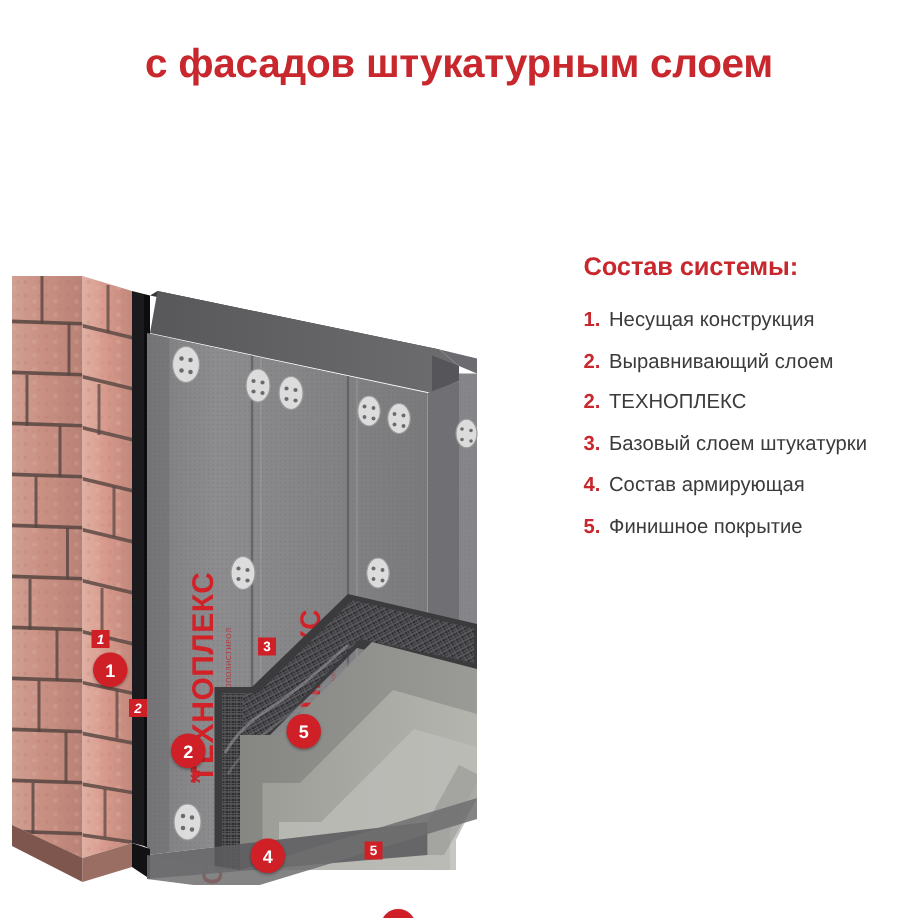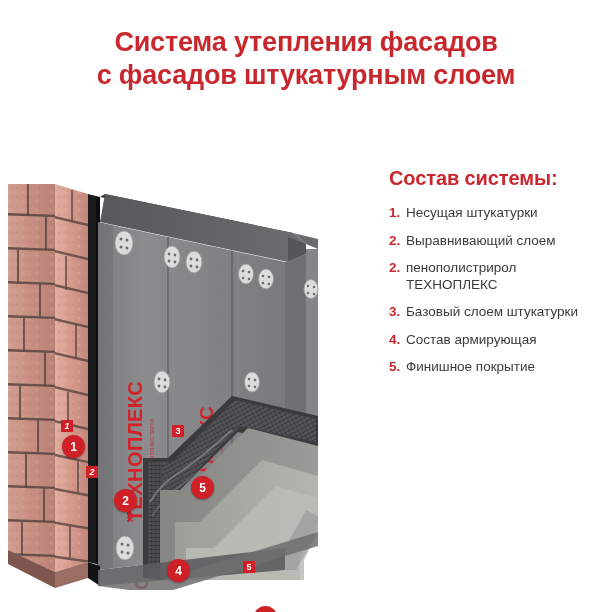--- a/index.html
+++ b/index.html
@@ -20,21 +20,21 @@
     font-weight:bold;
     font-size:27px;
     line-height:33px;
     letter-spacing:-0.2px;
   }
   .title .l2{display:block;}
 
   
   .legend{position:absolute;left:389px;top:168px;width:215px;}
   .legend-title{
-    color:#c8282d;font-weight:bold;font-size:20px;line-height:20px;
+    color:#c8282d;font-weight:bold;font-size:17px;line-height:20px;
     margin-bottom:17px;letter-spacing:-0.1px;
   }
   .legend ul{list-style:none;margin:0;padding:0;}
   .legend li{
     display:flex;align-items:flex-start;
     margin-bottom:11px;
     font-size:13.5px;line-height:16.5px;color:#3b3b3b;
   }
   .legend li .num{
     color:#c8282d;font-weight:bold;
@@ -65,21 +65,20 @@
     font-style:italic;
   }
   .sqmark.plain{font-style:normal;}
 </style>
 </head>
 <body>
 
 <div class="page">
 
   <div class="title">
-    <span class="l1">Система утепления фасадов</span>
     <span class="l2">с фасадов штукатурным слоем</span>
   </div>
 
   <div class="diagram">
     <svg width="380" height="440" viewBox="0 0 380 440" xmlns="http://www.w3.org/2000/svg">
       <defs>
 
         <linearGradient id="gBrick" x1="0" y1="0" x2="1" y2="0">
           <stop offset="0" stop-color="#e0b0a3"></stop>
           <stop offset="0.45" stop-color="#d79a8c"></stop>
@@ -371,33 +370,32 @@
     <div class="sqmark plain" style="left:172px;top:275px;">3</div>
     <div class="sqmark plain" style="left:243px;top:411px;">5</div>
   </div>
 
   <div class="legend">
     <div class="legend-title">Состав системы:</div>
     <ul>
       <li>
         <span class="num">1.</span>
         <span class="txt">
-          <span>Несущая штукатурки</span>
+          <span>Несущая конструкция</span>
         </span>
       </li>
       <li>
         <span class="num">2.</span>
         <span class="txt">
           <span>Выравнивающий слоем</span>
         </span>
       </li>
       <li>
         <span class="num">2.</span>
         <span class="txt">
-          <span>пенополистрирол</span>
           <span>ТЕХНОПЛЕКС</span>
         </span>
       </li>
       <li>
         <span class="num">3.</span>
         <span class="txt">
           <span>Базовый слоем штукатурки</span>
         </span>
       </li>
       <li>

